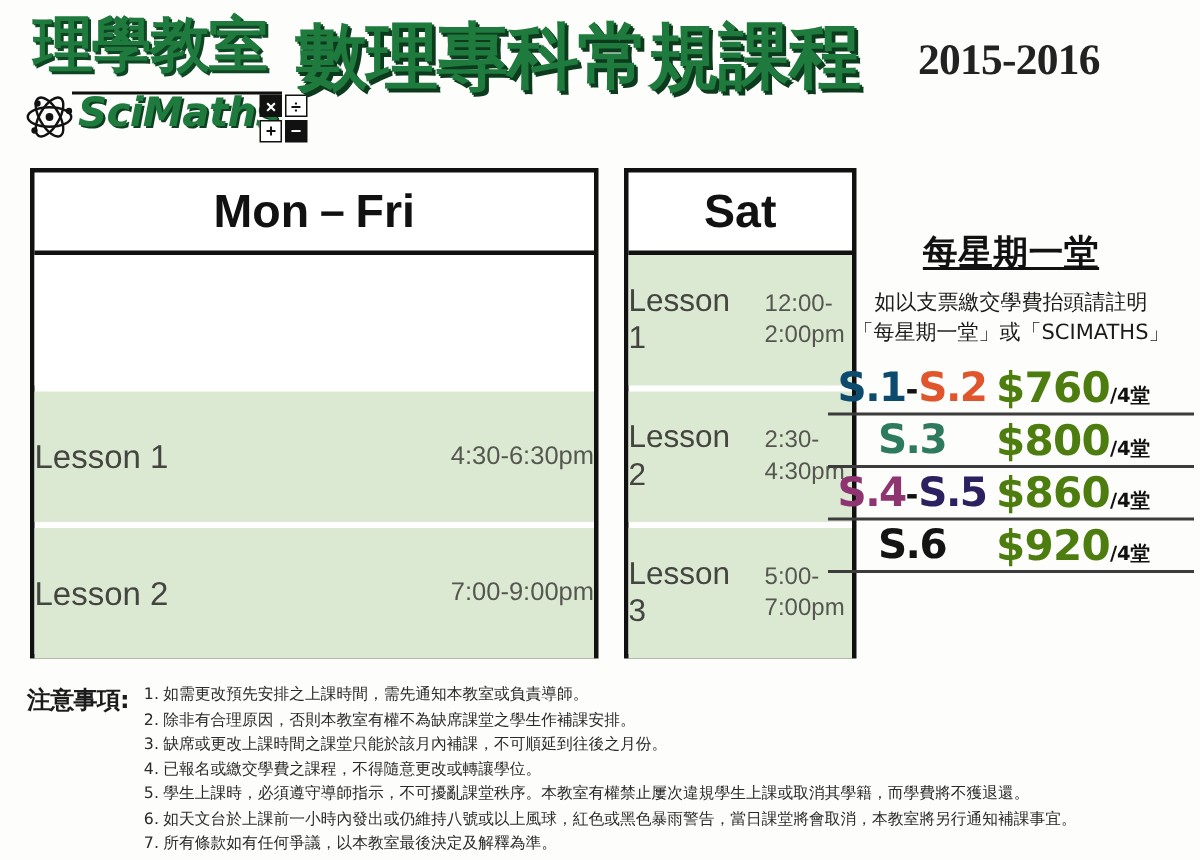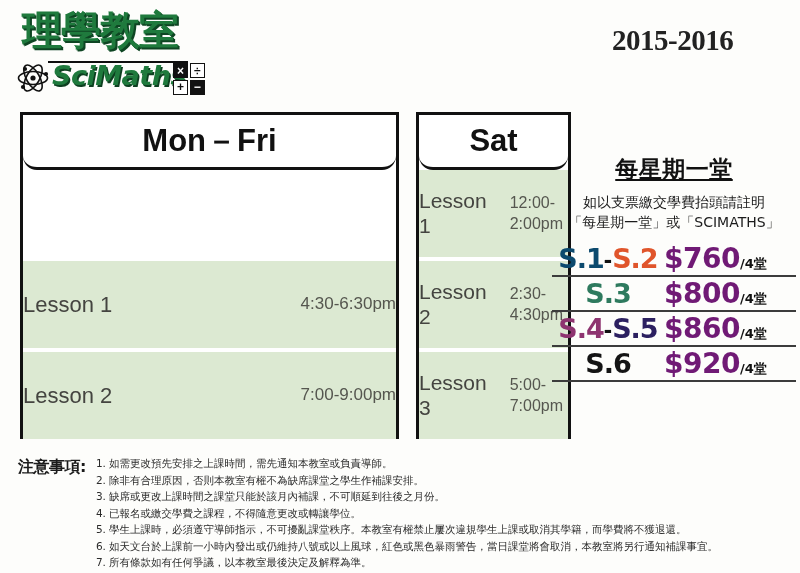--- a/index.html
+++ b/index.html
@@ -137,21 +137,20 @@
     height: 55px;
     display: flex;
     align-items: center;
     justify-content: center;
     border-bottom: 3px solid #111;
     box-sizing: border-box;
     font-size: 31px;
     font-weight: 600;
     color: #111;
     letter-spacing: 0px;
-    border-radius: 14px;
   }
   .col-body {
     height: 269px;
     display: flex;
     flex-direction: column;
     padding: 0;
     box-sizing: border-box;
   }
   .slot {
     display: flex;
@@ -230,21 +229,21 @@
   .lvl {
     font-size: 27px;
     font-weight: bold;
     font-family: "DejaVu Sans", sans-serif;
     letter-spacing: -1px;
   }
   .lvl-dash { font-size: 25px; font-weight: bold; color: #111; }
   .amount {
     font-size: 28px;
     font-weight: bold;
-    color: #701a75;
+    color: #4d7c0f;
     font-family: "DejaVu Sans", sans-serif;
     letter-spacing: -0.5px;
   }
   .per {
     font-size: 13px;
     font-weight: bold;
     color: #111;
     font-family: "DejaVu Sans", sans-serif;
   }
 
@@ -304,20 +303,21 @@
     <div class="logo-en">SciMaths</div>
 
     <div class="ops-grid">
       <span class="op-dark">×</span>
       <span class="op-light">÷</span>
       <span class="op-light">+</span>
       <span class="op-dark">−</span>
     </div>
   </div>
 
+  <div class="title-main">數理專科常規課程</div>
   <div class="title-years">2015-2016</div>
 </div>
 
 <div class="sched">
 
   <div class="sched-box box-weekday">
     <div class="col-head">Mon－Fri</div>
     <div class="col-body">
       <div class="slot empty">
         <div class="slot-name"></div>

